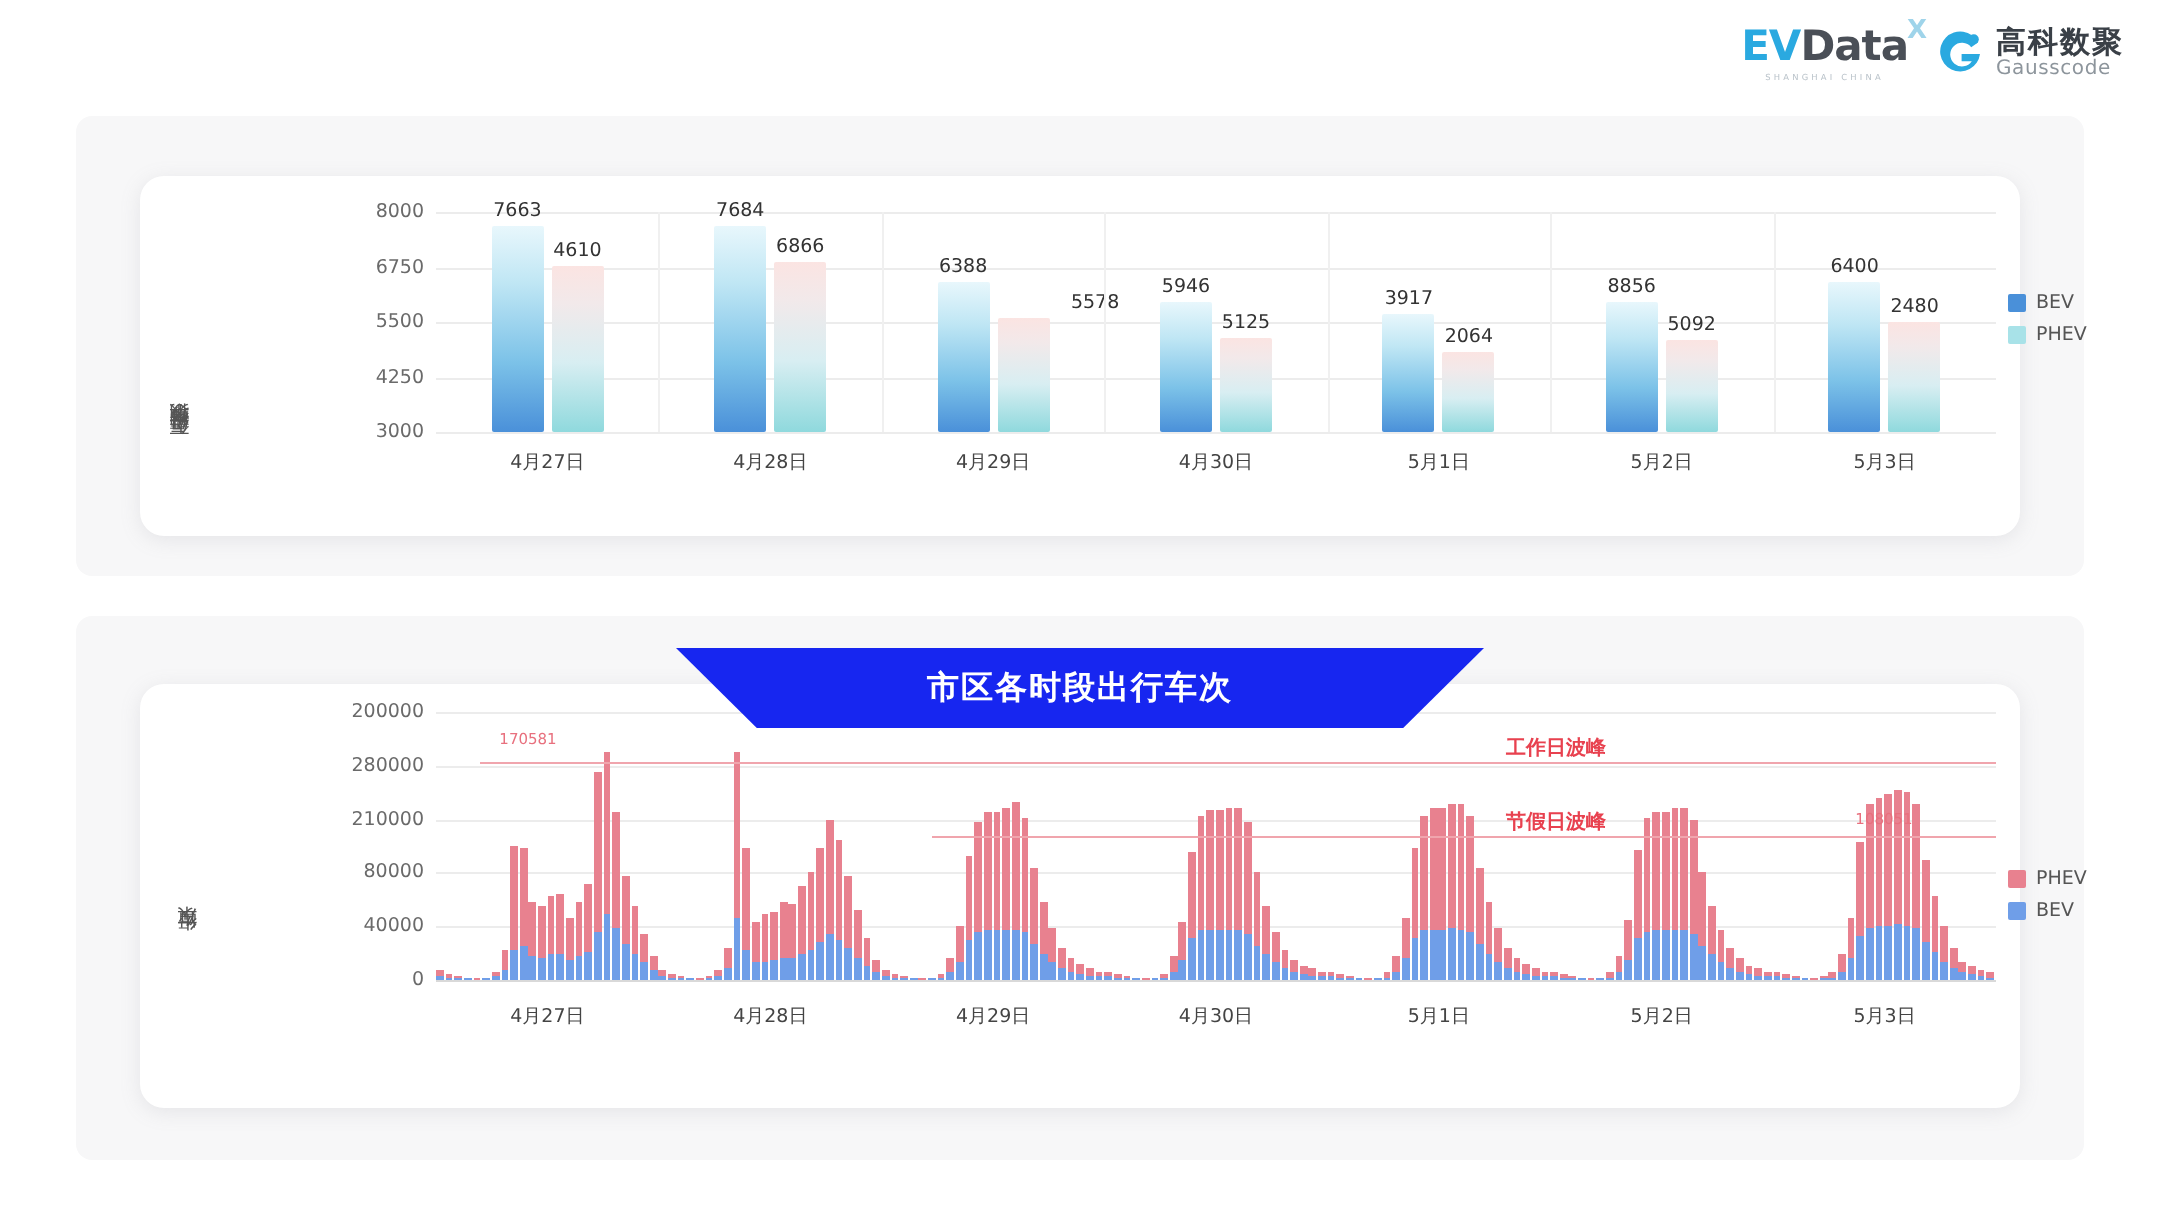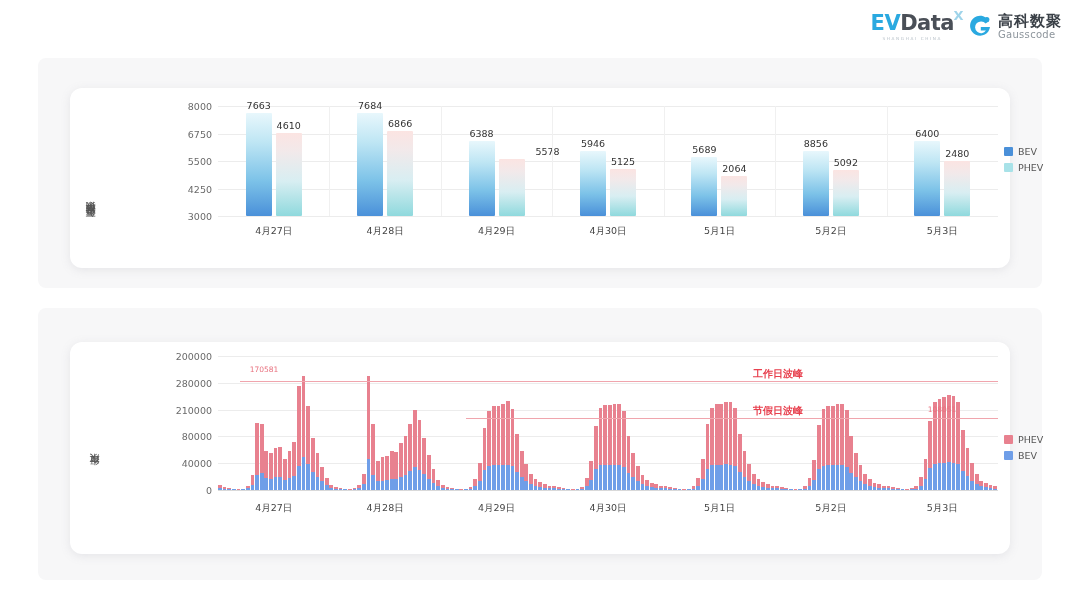--- a/index.html
+++ b/index.html
@@ -140,21 +140,21 @@
           <div class="vlabel" style="left: 293.571px; top: 40.284px; margin-left: 36px;">5578</div>
           <div class="xtick" style="left: 278.571px; top: 119px;">4月29日</div>
           <div class="sep" style="left: 334.286px;"></div>
           <div class="bar bev" style="left: 362px; height: 64.812px;"></div>
           <div class="vlabel" style="left: 375px; top: 32.188px;">5946</div>
           <div class="bar phev" style="left: 392px; height: 46.75px;"></div>
           <div class="vlabel" style="left: 405px; top: 50.25px;">5125</div>
           <div class="xtick" style="left: 390px; top: 119px;">4月30日</div>
           <div class="sep" style="left: 445.714px;"></div>
           <div class="bar bev" style="left: 473.429px; height: 59.158px;"></div>
-          <div class="vlabel" style="left: 486.429px; top: 37.842px;">5689</div>
+          <div class="vlabel" style="left: 486.429px; top: 37.842px;">3917</div>
           <div class="bar phev" style="left: 503.429px; height: 40.15px;"></div>
           <div class="vlabel" style="left: 516.429px; top: 56.85px;">2064</div>
           <div class="xtick" style="left: 501.429px; top: 119px;">5月1日</div>
           <div class="sep" style="left: 557.143px;"></div>
           <div class="bar bev" style="left: 584.857px; height: 65.406px;"></div>
           <div class="vlabel" style="left: 597.857px; top: 31.594px;">8856</div>
           <div class="bar phev" style="left: 614.857px; height: 46.024px;"></div>
           <div class="vlabel" style="left: 627.857px; top: 50.976px;">5092</div>
           <div class="xtick" style="left: 612.857px; top: 119px;">5月2日</div>
           <div class="sep" style="left: 668.571px;"></div>
@@ -172,20 +172,21 @@
           <div class="legend-row">
             <span class="sw" style="background:#a8e2e8"></span>
             <span class="legend-txt">PHEV</span>
           </div>
         </div>
     </div>
   </div>
 </div>
 
 <div class="panel" id="panel2">
+  <div class="ribbon" id="ribbon2">市区各时段出行车次</div>
   <div class="card" id="card2">
     <div class="chart" id="chart2" style="left:0;top:0;right:0;bottom:0;">
       <div class="ylabel" id="ylabel2" style="left: 18px; top: 52px; height: 80px;">出行车次</div>
       <div class="plot2" id="plot2">
           <div class="gridline" style="top: 134px;"></div>
           <div class="ytick" style="top: 134px;">0</div>
           <div class="gridline" style="top: 107.2px;"></div>
           <div class="ytick" style="top: 107.2px;">40000</div>
           <div class="gridline" style="top: 80.4px;"></div>
           <div class="ytick" style="top: 80.4px;">80000</div>

